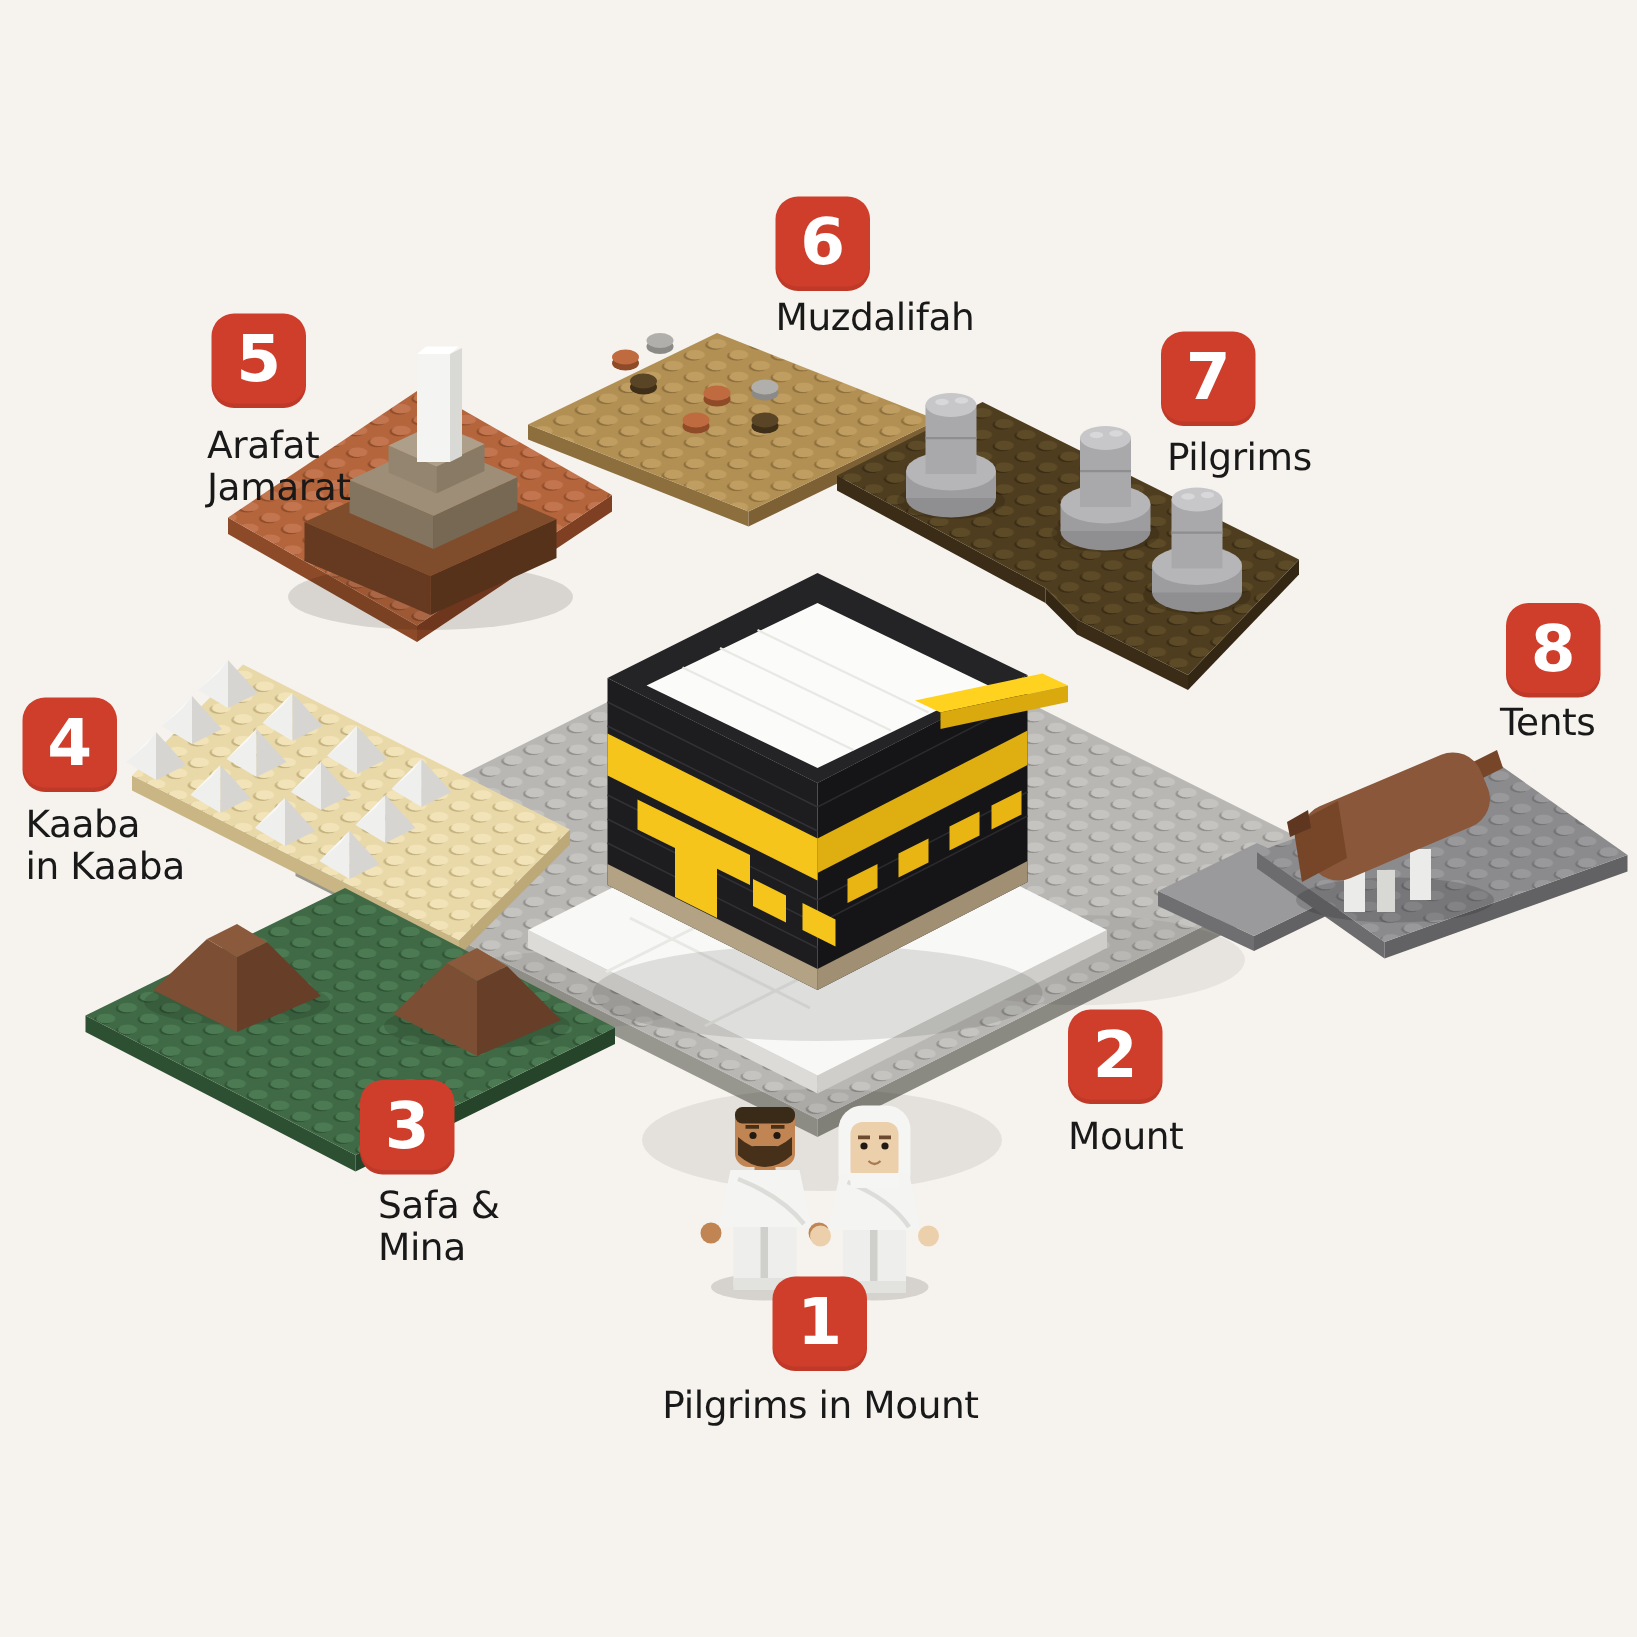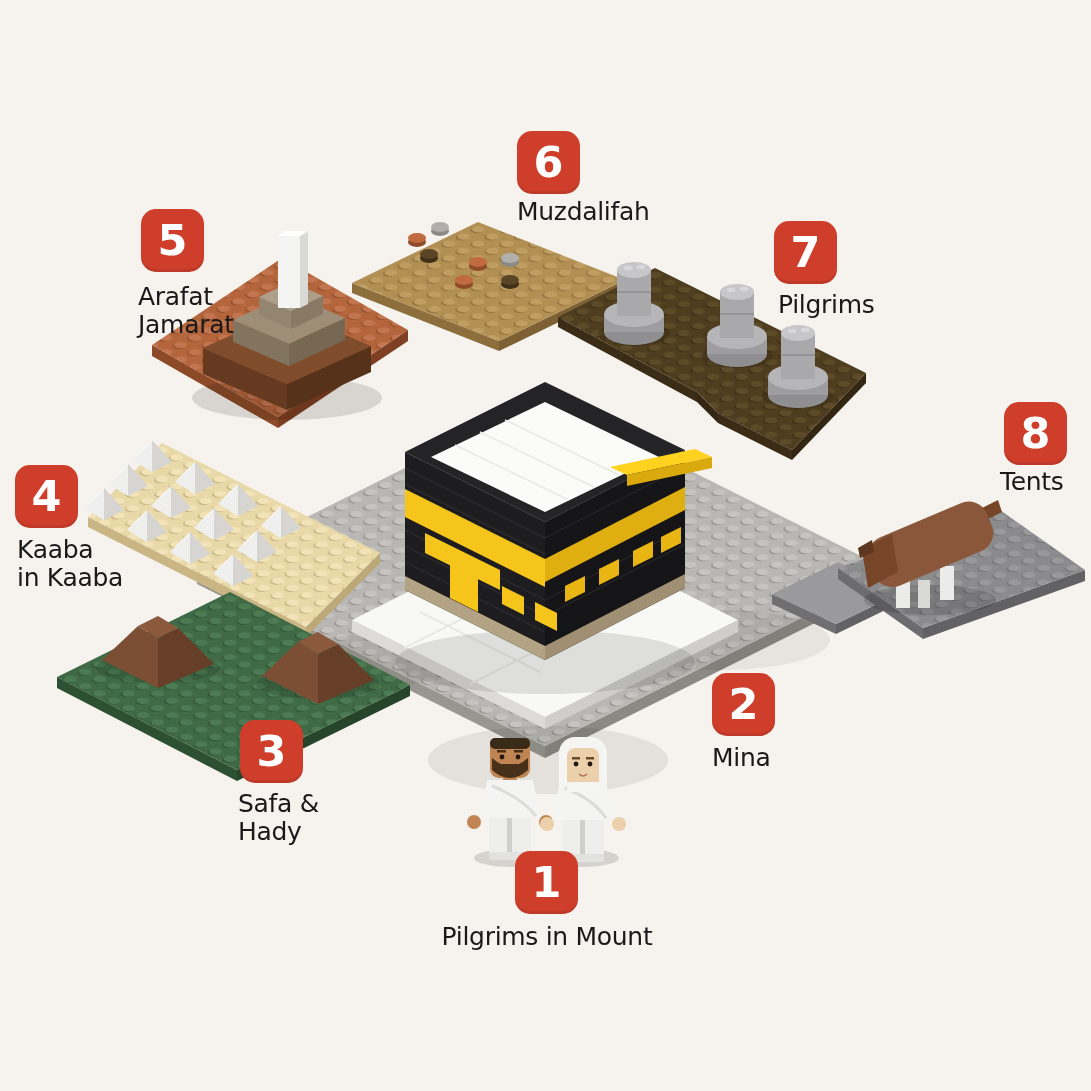--- a/index.html
+++ b/index.html
@@ -299,26 +299,26 @@
 </svg>
 
 <div class="badge" style="left:515px;top:851px">
       <span class="badge-num">1</span>
     </div>
 <div class="label centered" style="left:547px;top:923px"><span>Pilgrims in Mount</span></div>
 
 <div class="badge" style="left:712px;top:673px">
       <span class="badge-num">2</span>
     </div>
-<div class="label" style="left:712px;top:744px"><span>Mina</span></div>
+<div class="label" style="left:712px;top:744px"><span>Mount</span></div>
 
 <div class="badge" style="left:240px;top:720px">
       <span class="badge-num">3</span>
     </div>
-<div class="label" style="left:238px;top:790px"><span>Safa &amp;</span><br><span>Hady</span></div>
+<div class="label" style="left:252px;top:790px"><span>Safa &amp;</span><br><span>Mina</span></div>
 
 <div class="badge" style="left:15px;top:465px">
       <span class="badge-num">4</span>
     </div>
 <div class="label" style="left:17px;top:536px"><span>Kaaba</span><br><span>in Kaaba</span></div>
 
 <div class="badge" style="left:141px;top:209px">
       <span class="badge-num">5</span>
     </div>
 <div class="label" style="left:138px;top:283px"><span>Arafat</span><br><span>Jamarat</span></div>

